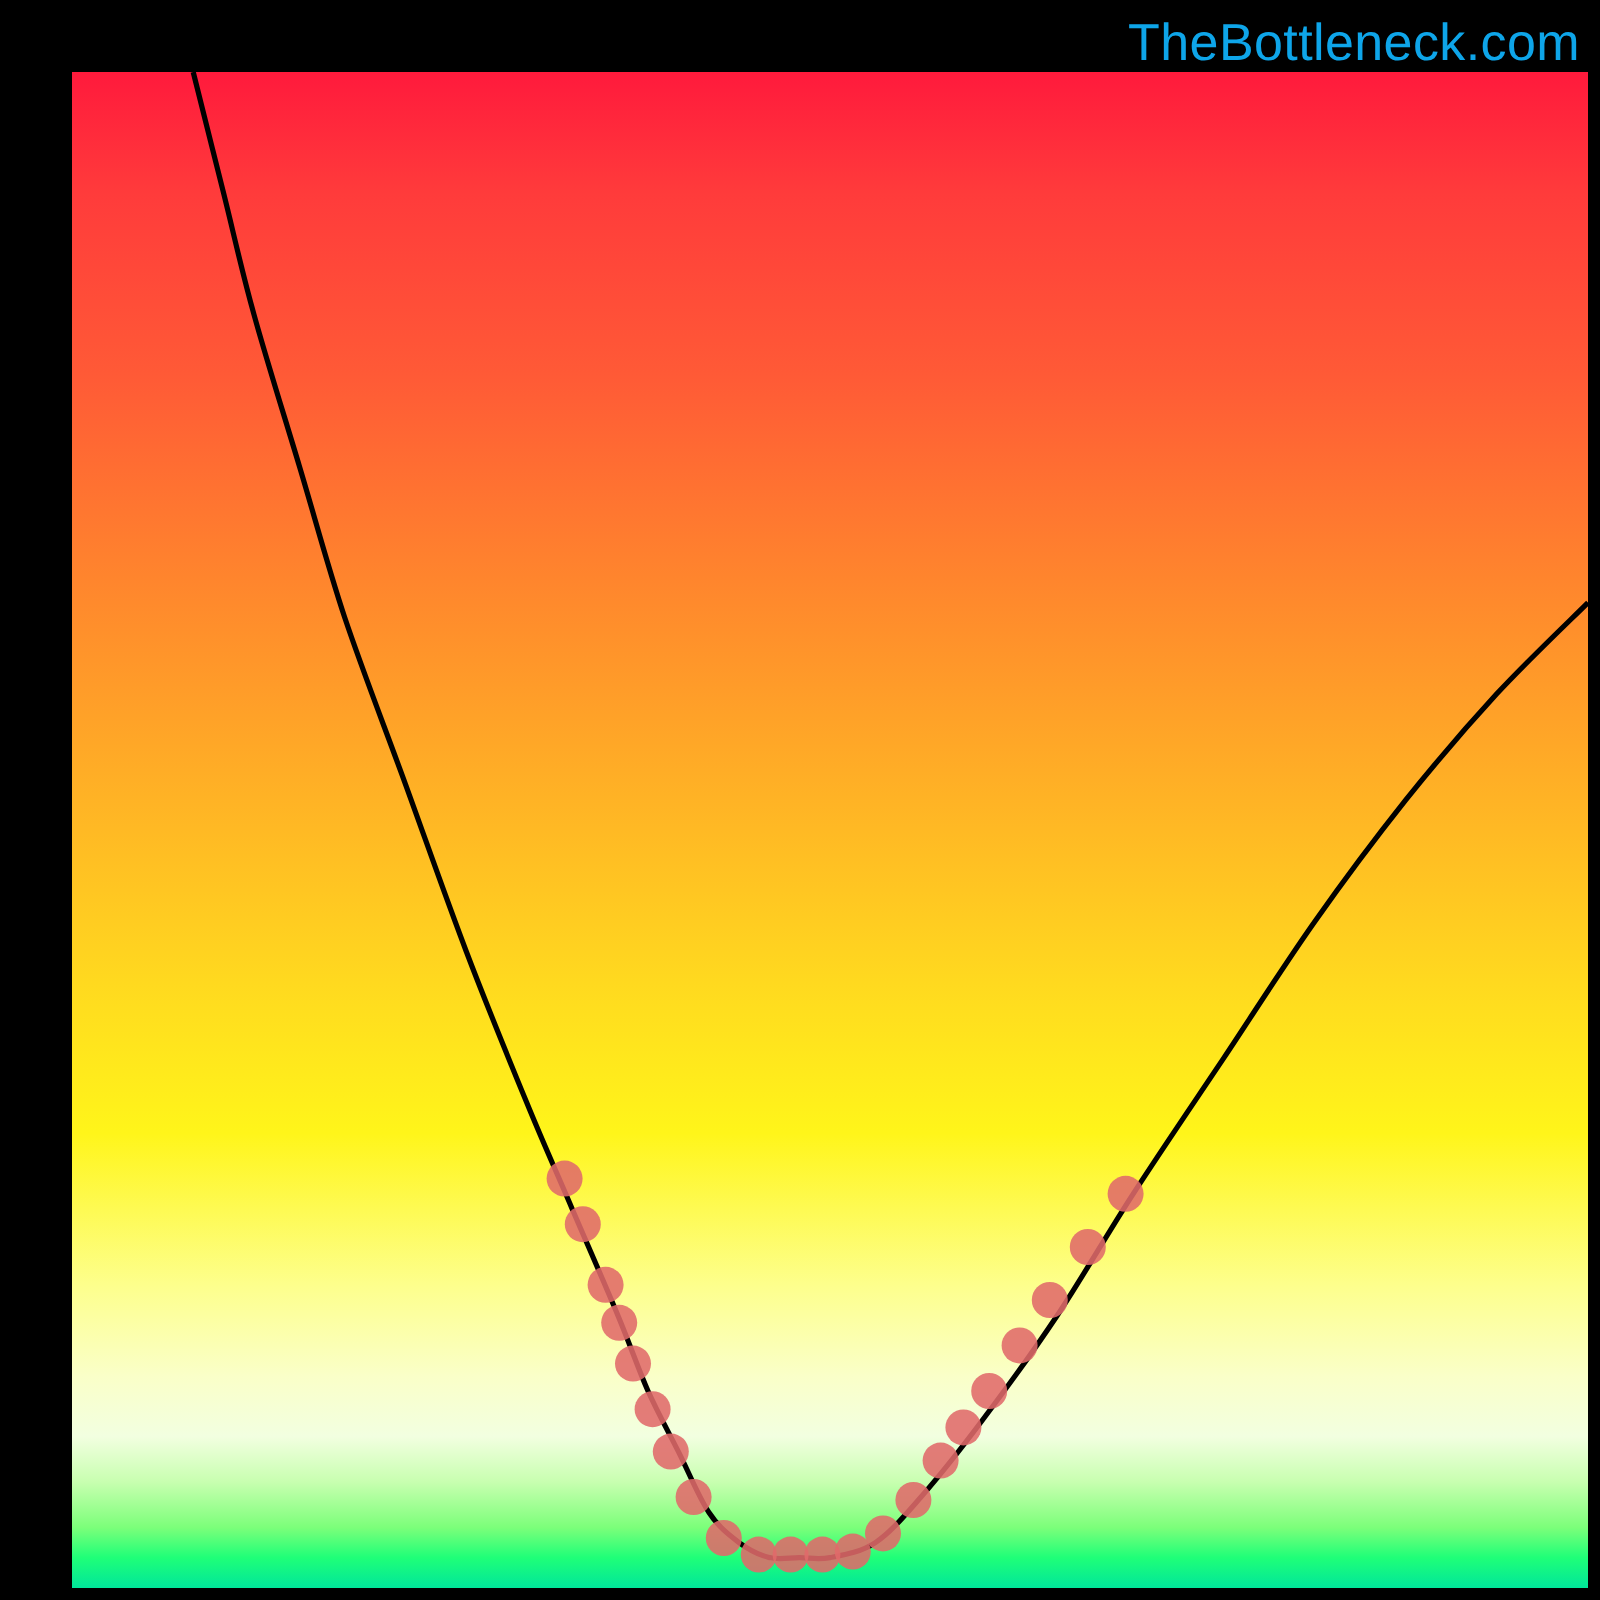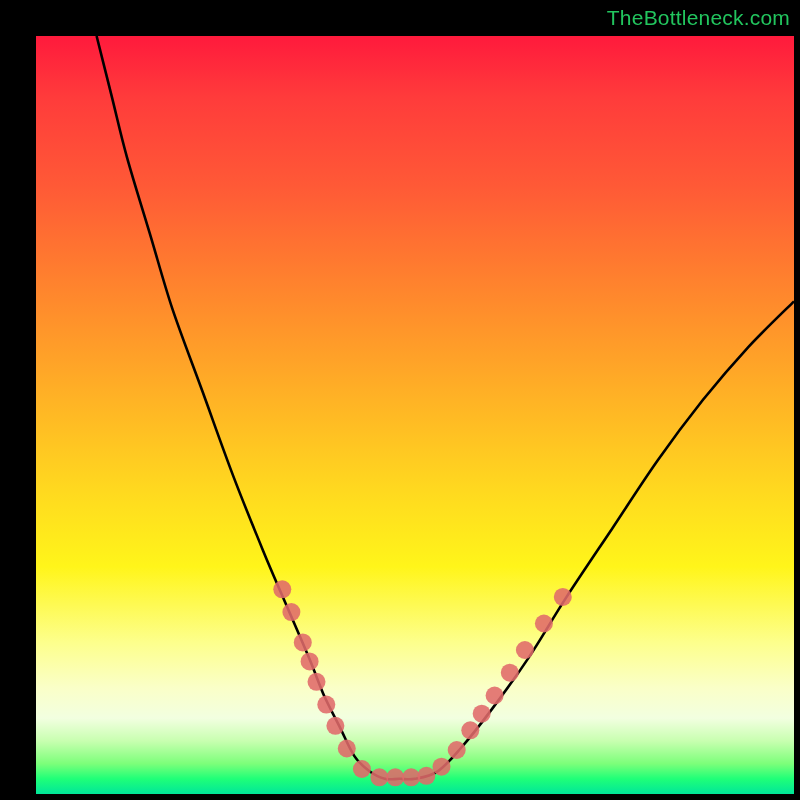--- a/index.html
+++ b/index.html
@@ -41,22 +41,22 @@
       #c8ffb0 93%,
       #7cff7a 96%,
       #1fff78 98%,
       #00e69a 100%
     );
   }
   .watermark {
     position: absolute;
     top: 6px;
     right: 10px;
-    color: #22c55e;
-    font-size: 21px;
+    color: #0ea5e9;
+    font-size: 26px;
     letter-spacing: 0.2px;
     user-select: none;
   }
   svg.curve {
     position: absolute;
     left: 0;
     top: 0;
     width: 758px;
     height: 758px;
     overflow: visible;

